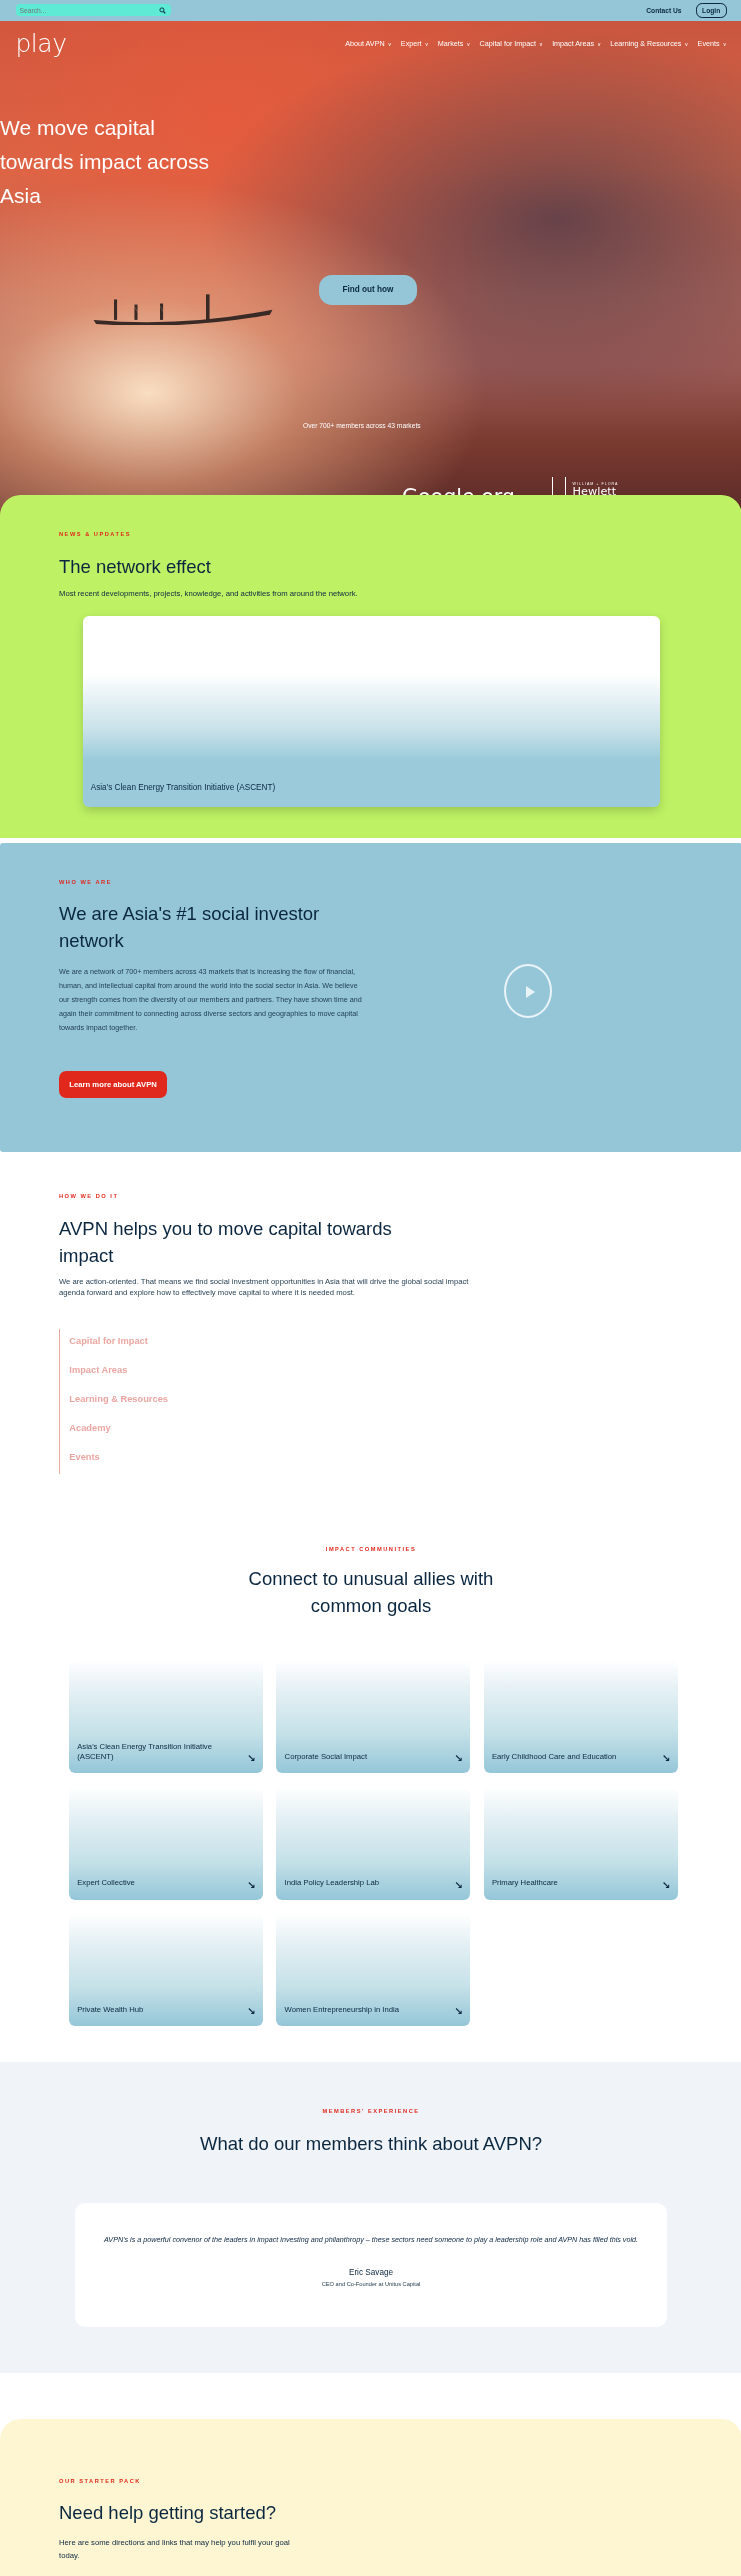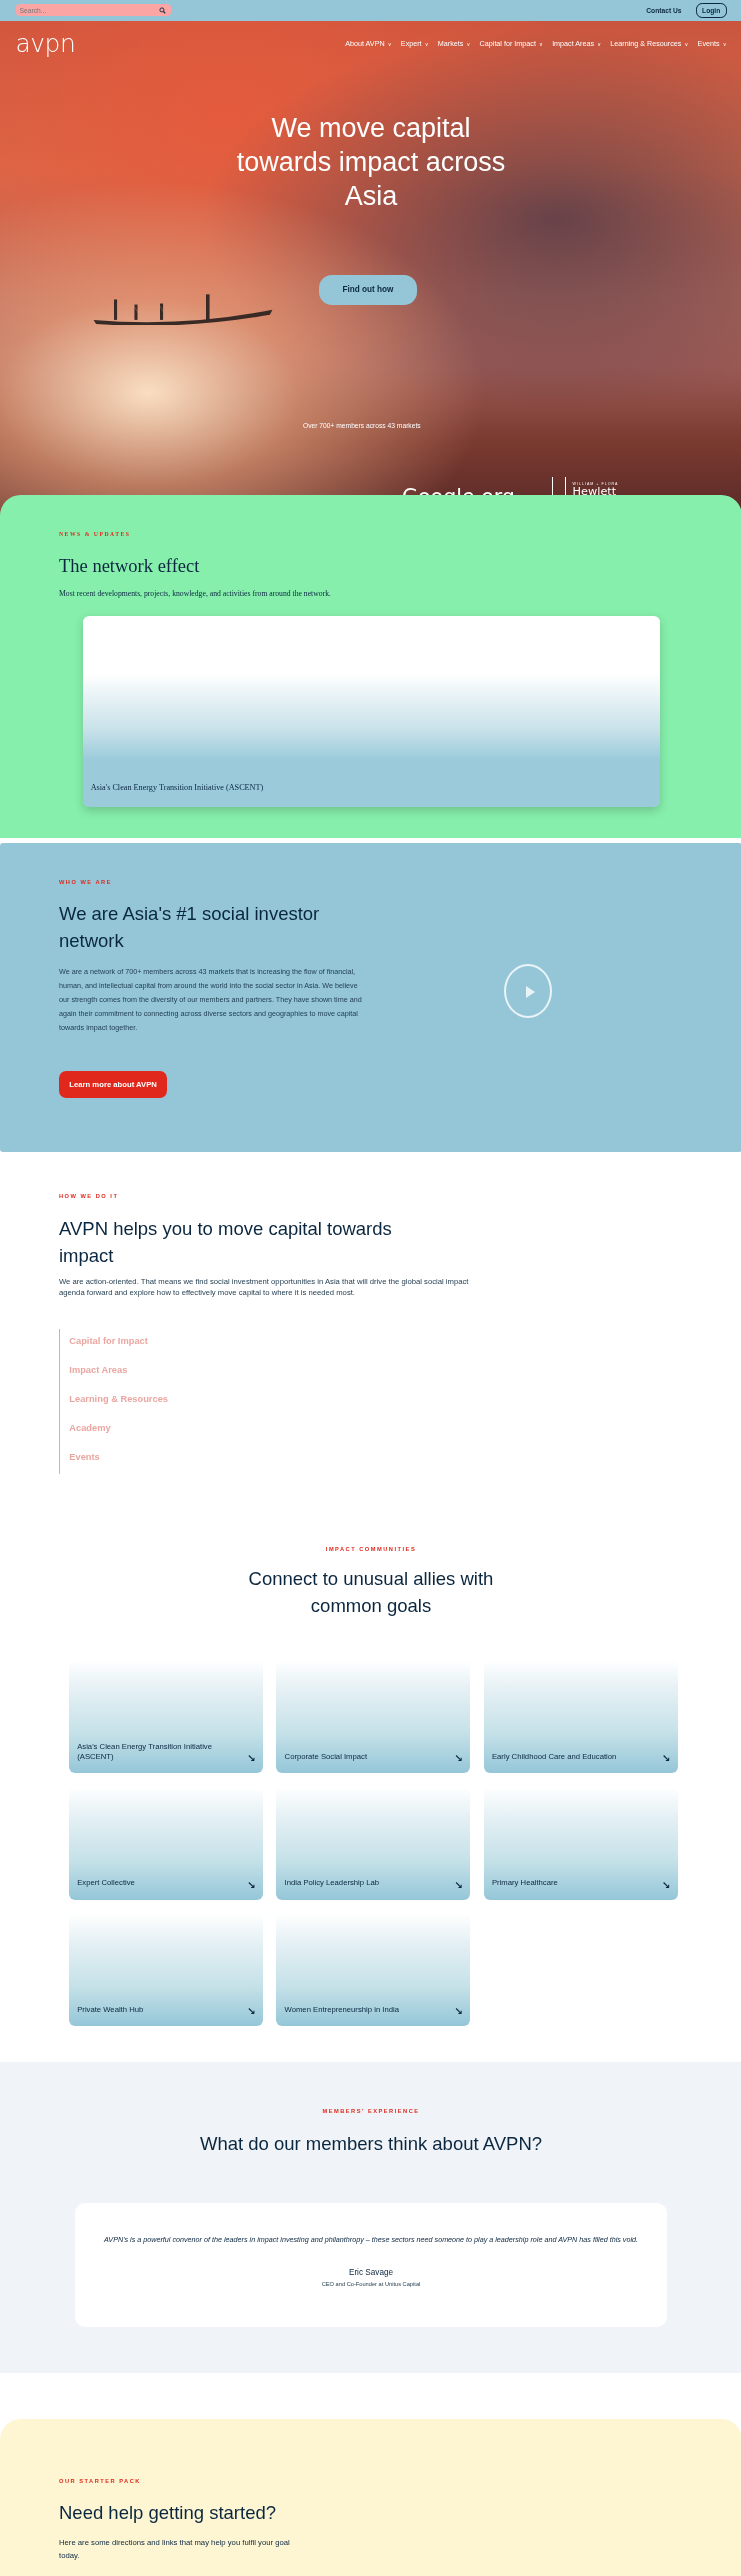--- a/index.html
+++ b/index.html
@@ -1,46 +1,46 @@
 <!DOCTYPE html>
 <html style="font-size:8.2px"><head>
 <meta charset="utf-8">
 <style>
 *{box-sizing:border-box;margin:0;padding:0;}
 body{width:742px;font-family:"Liberation Sans","DejaVu Sans",sans-serif;color:#0b2740;background:#fff;}
 .topbar{height:20.6px;background:#94c6d8;display:flex;align-items:center;justify-content:space-between;padding:0 15.5px;}
-.search{width:155px;height:12.4px;background:#fca5a5;border-radius:4.1px;display:flex;align-items:center;justify-content:space-between;padding:0 4.1px;}
+.search{width:155px;height:12.4px;background:#5eead4;border-radius:4.1px;display:flex;align-items:center;justify-content:space-between;padding:0 4.1px;}
 .search input{border:none;outline:none;font-size:6.7px;color:#666;width:124px;background:transparent;font-family:"Liberation Sans",sans-serif;}
 .search .mag{width:7.2px;height:7.2px;}
 .topright{display:flex;align-items:center;gap:14.4px;}
 .contact{font-size:6.7px;font-weight:bold;color:#0b2740;text-decoration:none;}
 .login{border:0.5px solid #0b2740;border-radius:6.2px;padding:3.1px 5.2px;font-size:6.7px;font-weight:bold;color:#0b2740;background:transparent;}
 .hero{position:relative;height:495px;background:
  radial-gradient(ellipse at 20% 75%, rgba(255,230,200,0.95) 0%, rgba(240,170,130,0.6) 18%, transparent 40%),
  radial-gradient(ellipse at 75% 40%, rgba(60,50,70,0.7) 0%, transparent 45%),
  radial-gradient(ellipse at 30% 20%, rgba(230,90,60,0.9) 0%, transparent 50%),
  linear-gradient(180deg,#c9553e 0%,#d96a4a 30%,#b5685a 55%,#9c5a55 70%,#7a3a30 85%,#5a2a28 100%);
  overflow:hidden;}
 .nav{position:absolute;top:0;left:0;right:0;height:46px;display:flex;align-items:center;justify-content:space-between;padding:0 15.5px;}
 .logo{font-family:"DejaVu Sans",sans-serif;font-size:25px;color:#fff;font-weight:300;letter-spacing:-0.5px;}
 .menu{display:flex;gap:9.3px;}
 .menu-item{color:#fff;font-size:7.2px;display:flex;align-items:center;gap:3.1px;cursor:pointer;}
 .chev{font-size:5.2px;}
-.hero-title{position:absolute;top:90px;left:0;right:0;text-align:center;color:#fff;font-size:27px;line-height:34px;font-weight:normal;}
+.hero-title{position:absolute;top:90px;left:0;right:0;color:#fff;font-size:21px;line-height:34px;font-weight:normal;}
 .hero-title span{display:block;}
 .cta-find{position:absolute;top:254px;left:319px;width:98px;height:30px;background:#94c6d8;border:none;border-radius:13px;color:#0b2740;font-size:8.2px;font-weight:bold;}
 .boat{position:absolute;top:258px;left:93px;width:180px;height:46px;}
 .stat{position:absolute;top:401px;left:303px;color:#fff;font-size:6.7px;}
 .google{position:absolute;top:464px;left:402px;color:#fff;font-size:20.6px;font-family:"DejaVu Sans",sans-serif;}
 .hewlett{position:absolute;top:456px;left:552px;color:#fff;display:flex;align-items:center;gap:6.2px;}
 .hf-mark{width:14.4px;height:37px;border-left:1px solid #fff;border-right:1px solid #fff;position:relative;}
 .hf-mark:before{content:"";position:absolute;left:0;right:0;top:18.5px;border-top:1px solid #fff;}
 .hf-text small{display:block;font-size:3.6px;letter-spacing:1px;}
 .hf-text div{font-size:11.3px;line-height:11.3px;font-family:"DejaVu Sans",sans-serif;}
-.panel{background:#86efac;border-radius:20.6px 20.6px 0 0;margin-top:-20.6px;position:relative;padding:36px 59px 31px;font-family:Liberation Serif, serif;}
+.panel{background:#bef264;border-radius:20.6px 20.6px 0 0;margin-top:-20.6px;position:relative;padding:36px 59px 31px;}
 .eyebrow{color:#e0281c;font-size:5.7px;font-weight:bold;letter-spacing:1.5px;text-transform:uppercase;}
 .h2{font-size:18.5px;color:#0b2740;font-weight:normal;margin-top:15.5px;line-height:27px;}
 .lede{font-size:7.7px;color:#0b2740;margin-top:9.3px;}
 .news-card{margin:18px auto 0;width:577px;height:191px;border-radius:6.2px;background:linear-gradient(180deg,#fff 0%,#fff 30%,#c7e1e9 60%,#9bcbdb 75%,#9bcbdb 100%);box-shadow:0 3.1px 9.3px rgba(0,0,0,0.18);position:relative;}
 .news-card .t{position:absolute;left:8.2px;bottom:14.4px;font-size:8.2px;color:#0b2740;}
 .who{background:#94c6d8;border-radius:3px;margin:5.2px 0;padding:36px 59px 41px;position:relative;height:309px;}
 .who p{font-size:7.2px;line-height:14px;width:309px;margin-top:10.3px;color:#1f3a4d;}
 .btn-red{margin-top:36px;background:#e0281c;color:#fff;border:none;border-radius:7.2px;padding:9.3px 10.3px;font-size:7.7px;font-weight:bold;}
 .play{position:absolute;left:504px;top:121px;width:48px;height:54px;border:2.1px solid #eaf4f8;border-radius:50%;}
 .play:after{content:"";position:absolute;left:19.6px;top:19.6px;border-left:9.3px solid #eaf4f8;border-top:6.2px solid transparent;border-bottom:6.2px solid transparent;}
@@ -75,21 +75,21 @@
       </svg>
   </div>
   <div class="topright">
     <a class="contact">Contact Us</a>
     <button class="login">Login</button>
   </div>
 </div>
 
 <section class="hero">
   <div class="nav">
-    <div class="logo">avpn</div>
+    <div class="logo">play</div>
     <div class="menu">
       <div class="menu-item">
           <span>About AVPN</span>
           <span class="chev">∨</span>
         </div>
       <div class="menu-item">
           <span>Expert</span>
           <span class="chev">∨</span>
         </div>
       <div class="menu-item">

